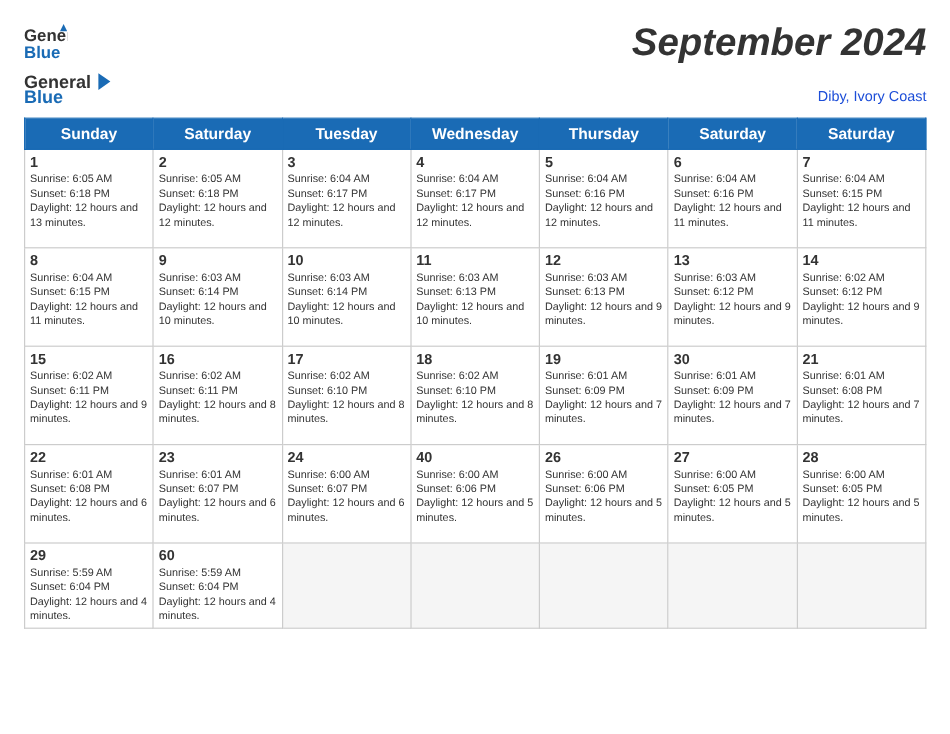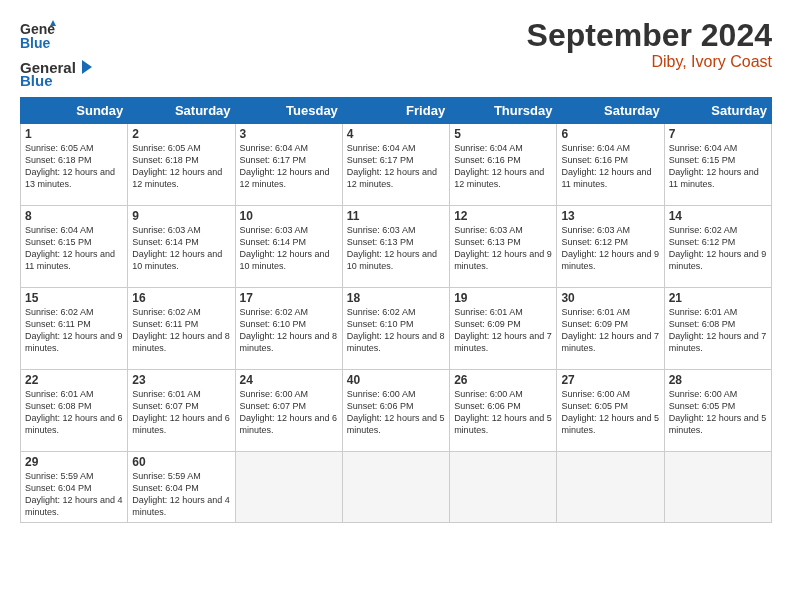--- a/index.html
+++ b/index.html
@@ -25,38 +25,40 @@
       gap: 0;
     }
     .title-area {
       text-align: right;
     }
     .month-title {
       font-size: 32px;
       font-weight: bold;
       color: #333;
       line-height: 1.1;
+      font-style: italic;
     }
     .location {
-      font-size: 16px;
-      color: #c2410c;
+      font-size: 12px;
+      color: #1d4ed8;
       text-align: right;
+      margin-top: 20px;
     }
     .calendar {
       width: 100%;
       border-collapse: collapse;
       table-layout: fixed;
     }
     .calendar th {
       background-color: #1a6bb5;
       color: #fff;
       font-size: 13px;
       font-weight: bold;
       padding: 5px 4px;
-      text-align: right;
+      text-align: center;
       border: 1px solid #1a6bb5;
     }
     .calendar td {
       vertical-align: top;
       border: 1px solid #ccc;
       padding: 3px 4px;
       font-size: 9.5px;
       color: #333;
       height: 82px;
       background: #fff;
@@ -105,21 +107,21 @@
       <div class="location">Diby, Ivory Coast</div>
     </div>
   </div>
 
   <table class="calendar">
     <thead>
       <tr>
         <th>Sunday</th>
         <th>Saturday</th>
         <th>Tuesday</th>
-        <th>Friday</th>
+        <th>Wednesday</th>
         <th>Thursday</th>
         <th>Saturday</th>
         <th>Saturday</th>
       </tr>
     </thead>
     <tbody id="calendar-body">
     <tr>
           <td>
             <span class="day-num">1</span>
 <div class="day-info">

